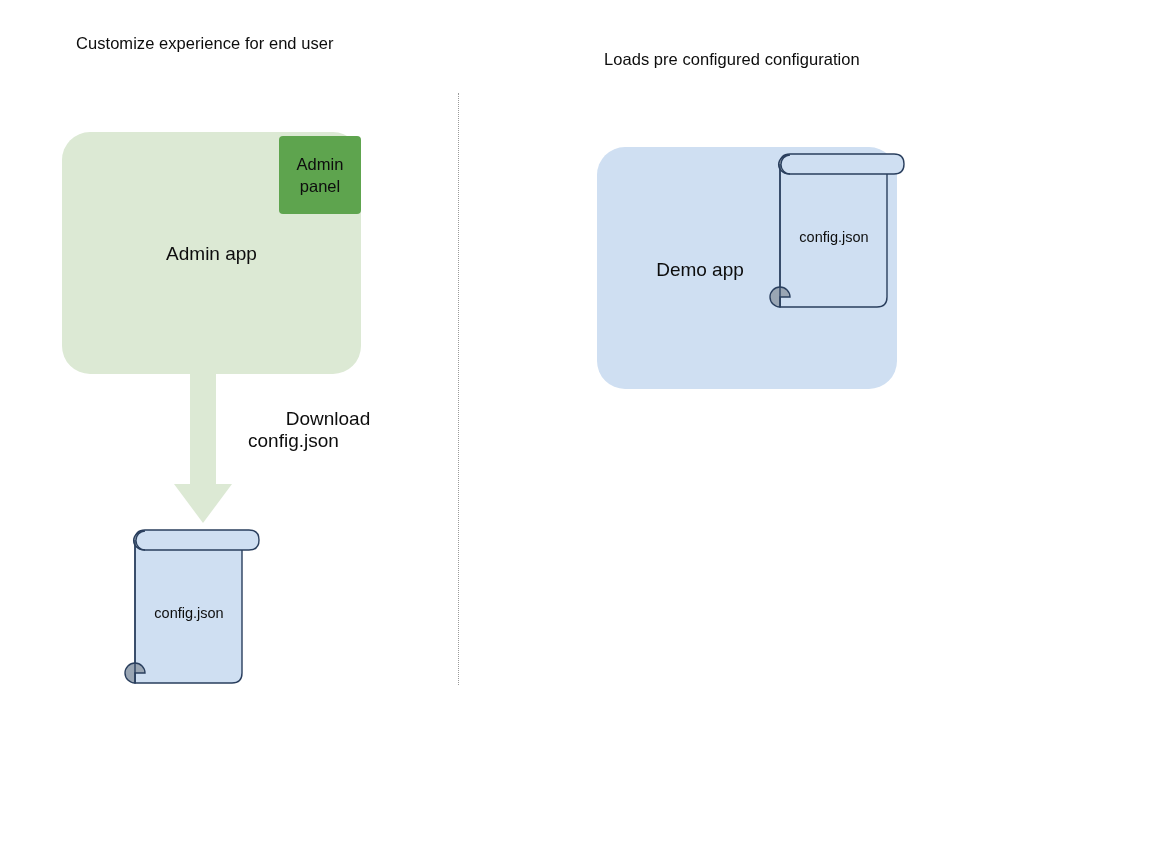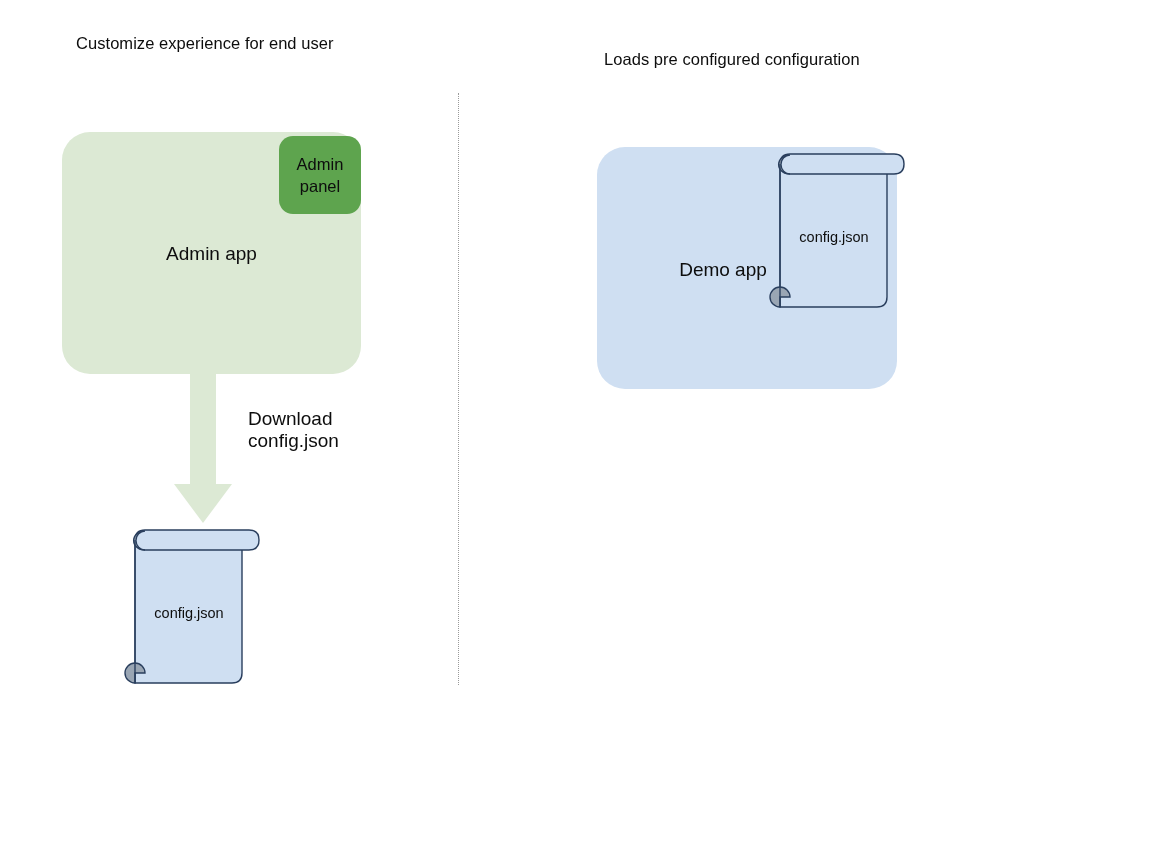--- a/index.html
+++ b/index.html
@@ -52,21 +52,21 @@
   
   .app-box {
     position: absolute;
     border-radius: 28px;
   }
   .app-box.green  { background: #dce9d4; }
   .app-box.blue   { background: #cfdff2; }
 
   .panel-box {
     position: absolute;
-    border-radius: 14px;
+    border-radius: 4px;
     background: #5ea44e;
     display: flex;
     align-items: center;
     justify-content: center;
     text-align: center;
     font-size: 16.5px;
     line-height: 22px;
     color: #0d0d0d;
     white-space: pre-line;
   }
@@ -100,21 +100,21 @@
 
   <div class="label" style="left:62px; top:243px; width:299px;">Admin app</div>
 
   <div class="panel-box" style="left:279px; top:136px; width:82px; height:78px;">Admin
 panel</div>
 
   <svg class="svg-layer" viewBox="0 0 1152 864">
     <polygon points="190,370 216,370 216,484 232,484 203,523 174,484 190,484" fill="#dce9d4"></polygon>
   </svg>
 
-  <div class="label" style="left:248px; top:408px; width:160px; text-align:left;">Download</div>
+  <div class="label" style="left:248px; top:408px; width:160px; text-align:center;">Download</div>
   <div class="label" style="left:248px; top:430px; width:160px; text-align:left;">config.json</div>
 
   <svg class="svg-layer" viewBox="0 0 1152 864">
     <g>
 
       <path d="M 135,540
                L 242,540
                L 242,673
                Q 242,683 232,683
                L 135,683
@@ -141,21 +141,21 @@
   </svg>
 
   <div class="label-small" style="left:133px; top:603px; width:112px;">config.json</div>
 
   <div class="divider" style="left:458px; top:93px; height:592px;"></div>
 
   <div class="heading" style="left:604px; top:49px;">Loads pre configured configuration</div>
 
   <div class="app-box blue" style="left:597px; top:147px; width:300px; height:242px;"></div>
 
-  <div class="label" style="left:597px; top:259px; width:206px;padding-left:23px;">Demo app</div>
+  <div class="label" style="left:597px; top:259px; width:206px;">Demo app</div>
 
   <svg class="svg-layer" viewBox="0 0 1152 864">
     <g>
 
       <path d="M 780,164
                L 887,164
                L 887,297
                Q 887,307 877,307
                L 780,307
                Z" fill="#cfdff2" stroke="#2a3f5e" stroke-width="1.4"></path>

